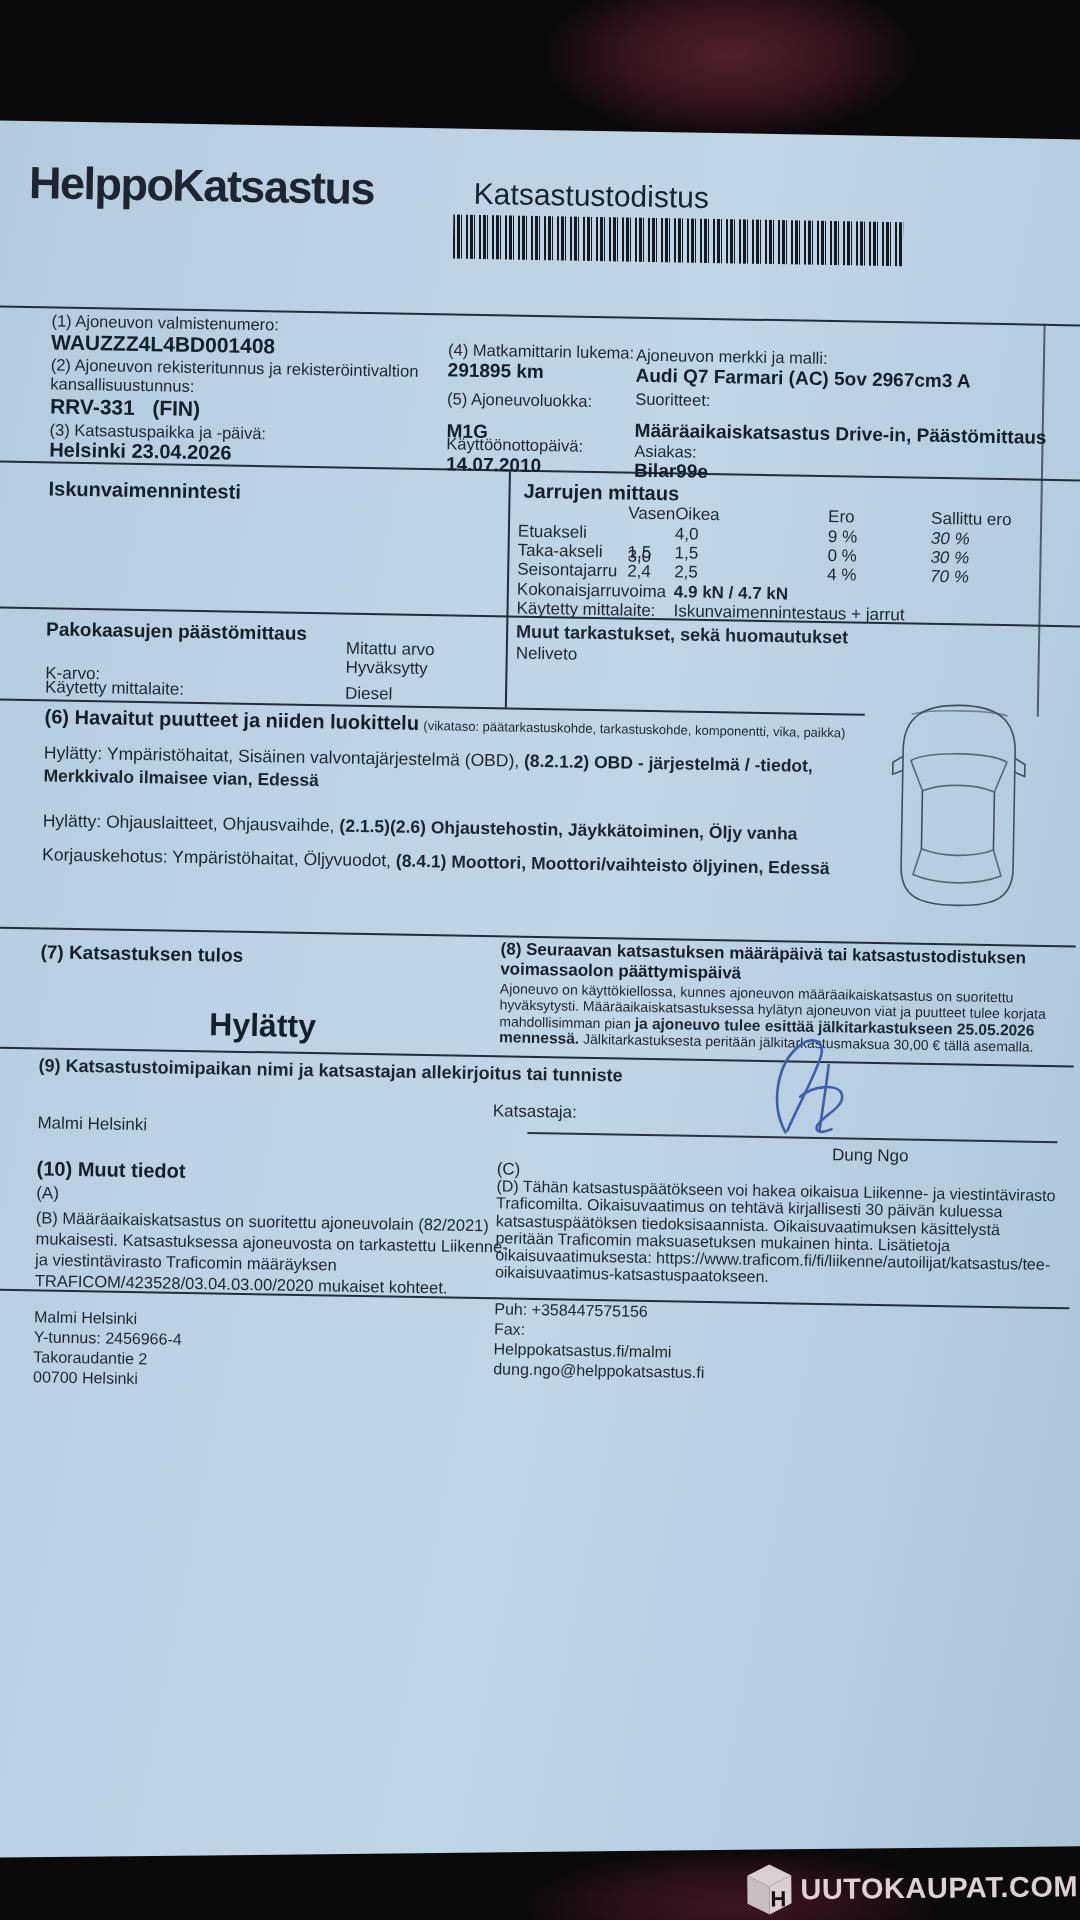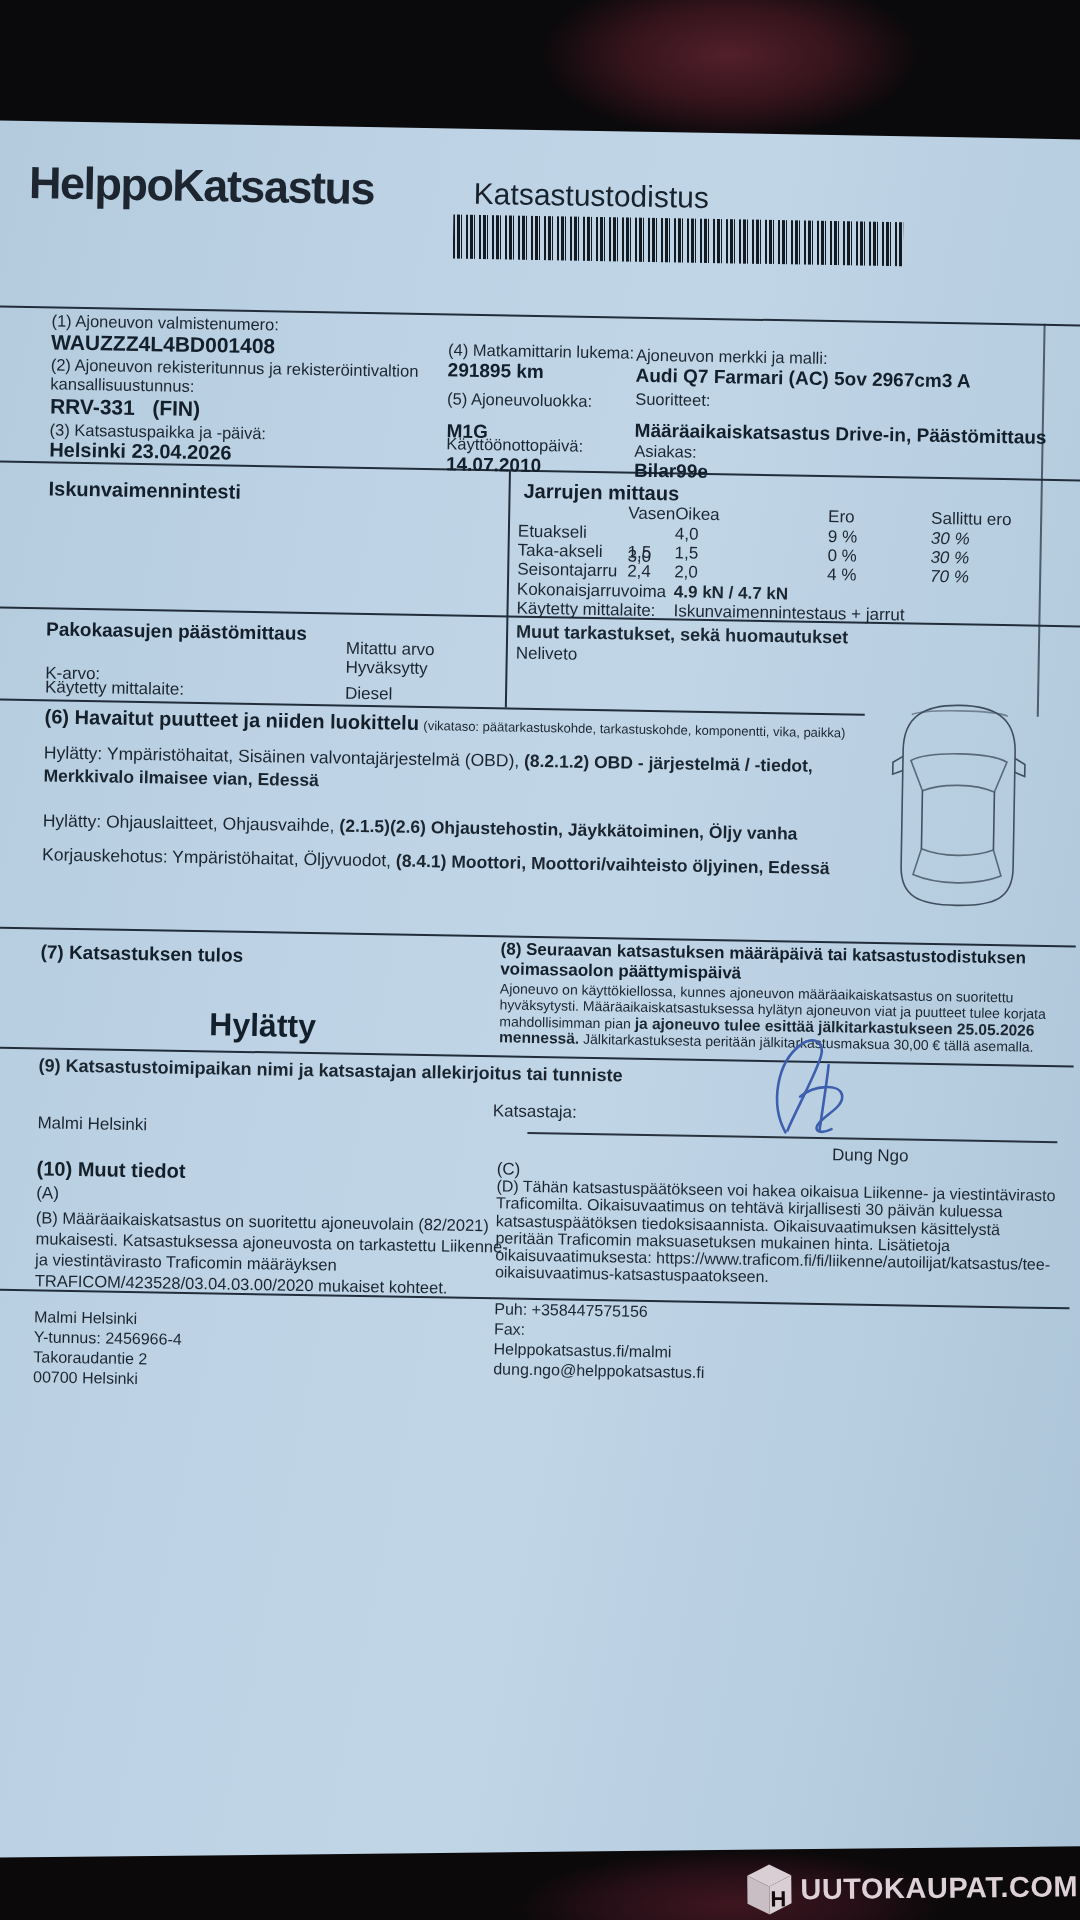--- a/index.html
+++ b/index.html
@@ -110,21 +110,21 @@
   <div class="abs brk italic" style="left:968px;top:392px;">30 %</div>
 
   <div class="abs brk" style="left:555px;top:411px;">Taka-akseli</div>
   <div class="abs brk" style="left:665px;top:411px;">1,5</div>
   <div class="abs brk" style="left:712px;top:411px;">1,5</div>
   <div class="abs brk" style="left:865px;top:411px;">0 %</div>
   <div class="abs brk italic" style="left:968px;top:411px;">30 %</div>
 
   <div class="abs brk" style="left:555px;top:430px;">Seisontajarru</div>
   <div class="abs brk" style="left:665px;top:430px;">2,4</div>
-  <div class="abs brk" style="left:712px;top:430px;">2,0</div>
+  <div class="abs brk" style="left:712px;top:430px;">2,5</div>
   <div class="abs brk" style="left:865px;top:430px;">4 %</div>
   <div class="abs brk italic" style="left:968px;top:430px;">70 %</div>
 
   <div class="abs brk" style="left:555px;top:450px;">Kokonaisjarruvoima</div>
   <div class="abs brk bold" style="left:712px;top:450px;">4.9 kN / 4.7 kN</div>
   <div class="abs brk" style="left:555px;top:469px;">Käytetty mittalaite:</div>
   <div class="abs brk" style="left:712px;top:469px;">Iskunvaimennintestaus + jarrut</div>
 
   <div class="abs sechead" style="left:85px;top:497px;">Pakokaasujen päästömittaus</div>
   <div class="abs brk" style="left:385px;top:512px;">Mitattu arvo</div>

